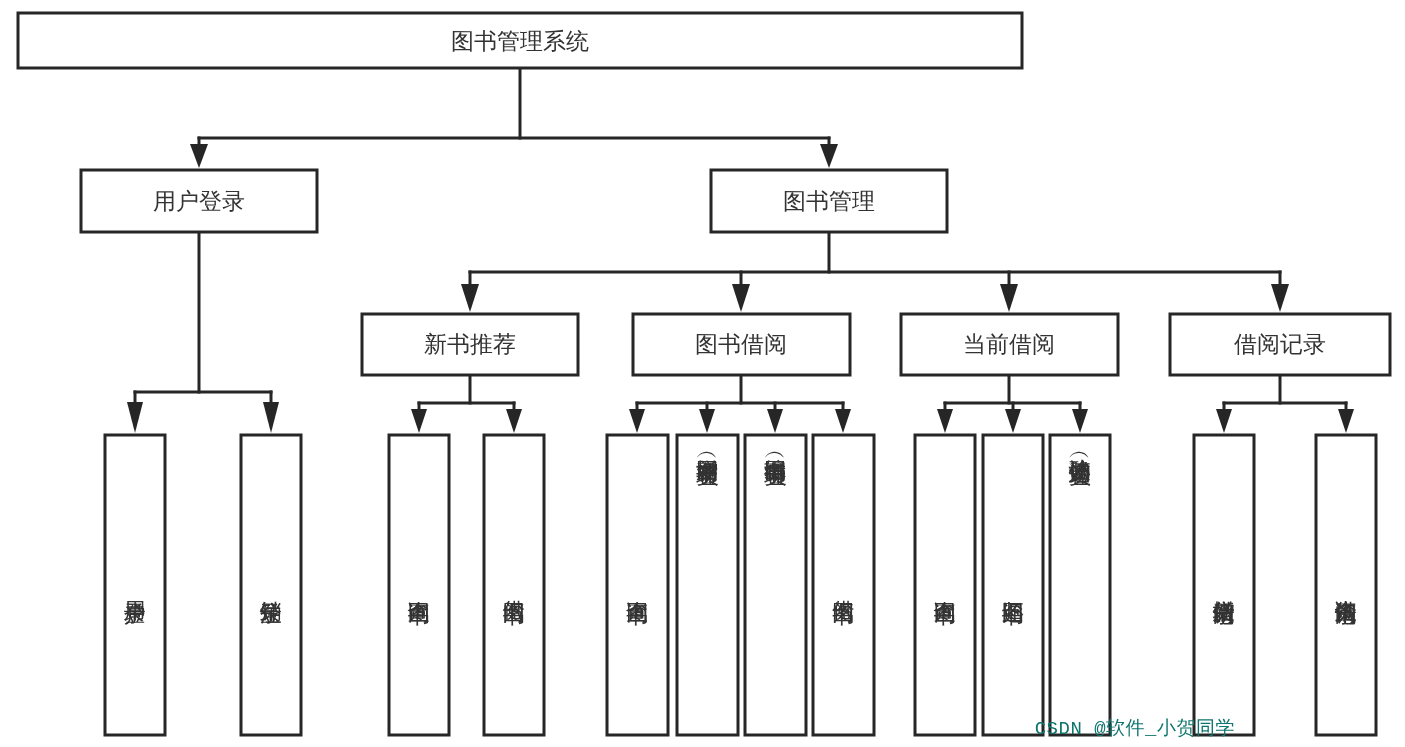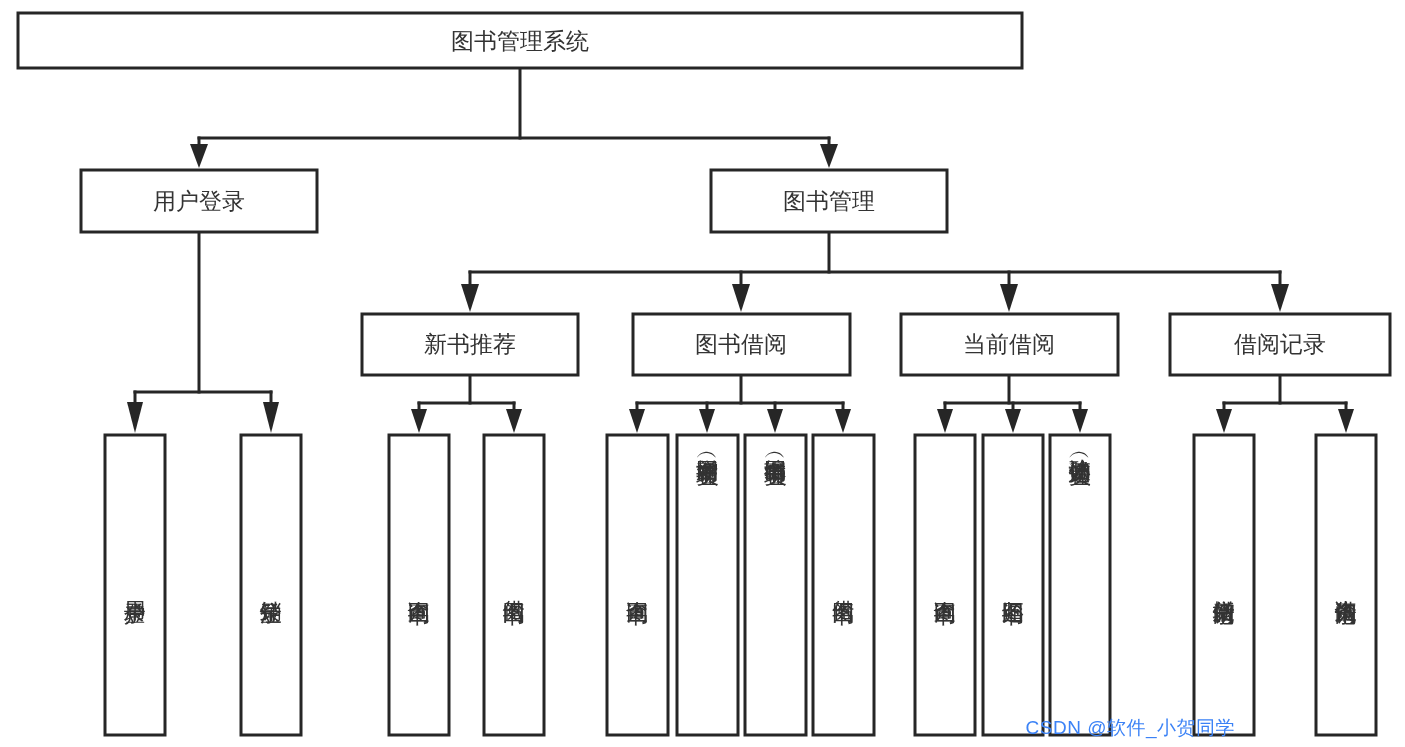--- a/index.html
+++ b/index.html
@@ -61,23 +61,23 @@
     align-items: center;
     justify-content: center;
     text-align: center;
     white-space: nowrap;
     pointer-events: none;
   }
   .watermark {
     position: absolute;
     right: 6px;
     bottom: 6px;
-    font-family: Liberation Sans, sans-serif;
+    font-family: Liberation Mono, monospace;
     font-size: 19px;
-    color: #3b82f6;
+    color: #0f766e;
     letter-spacing: 0.5px;
     white-space: nowrap;
   }
 </style>
 </head>
 <body>
 
 <div id="diagram-root">
 
   <svg class="flow" viewBox="0 0 1405 747">

